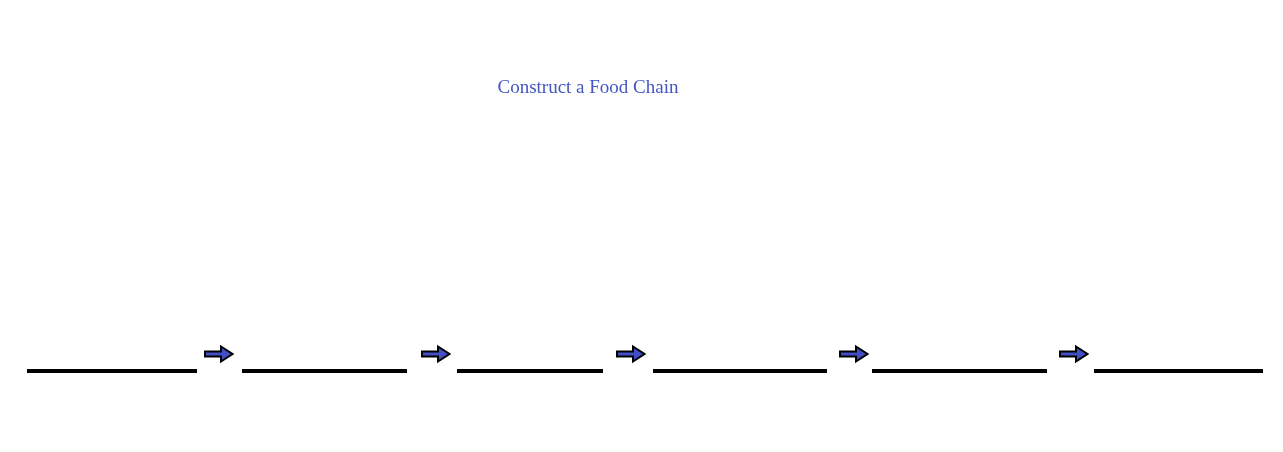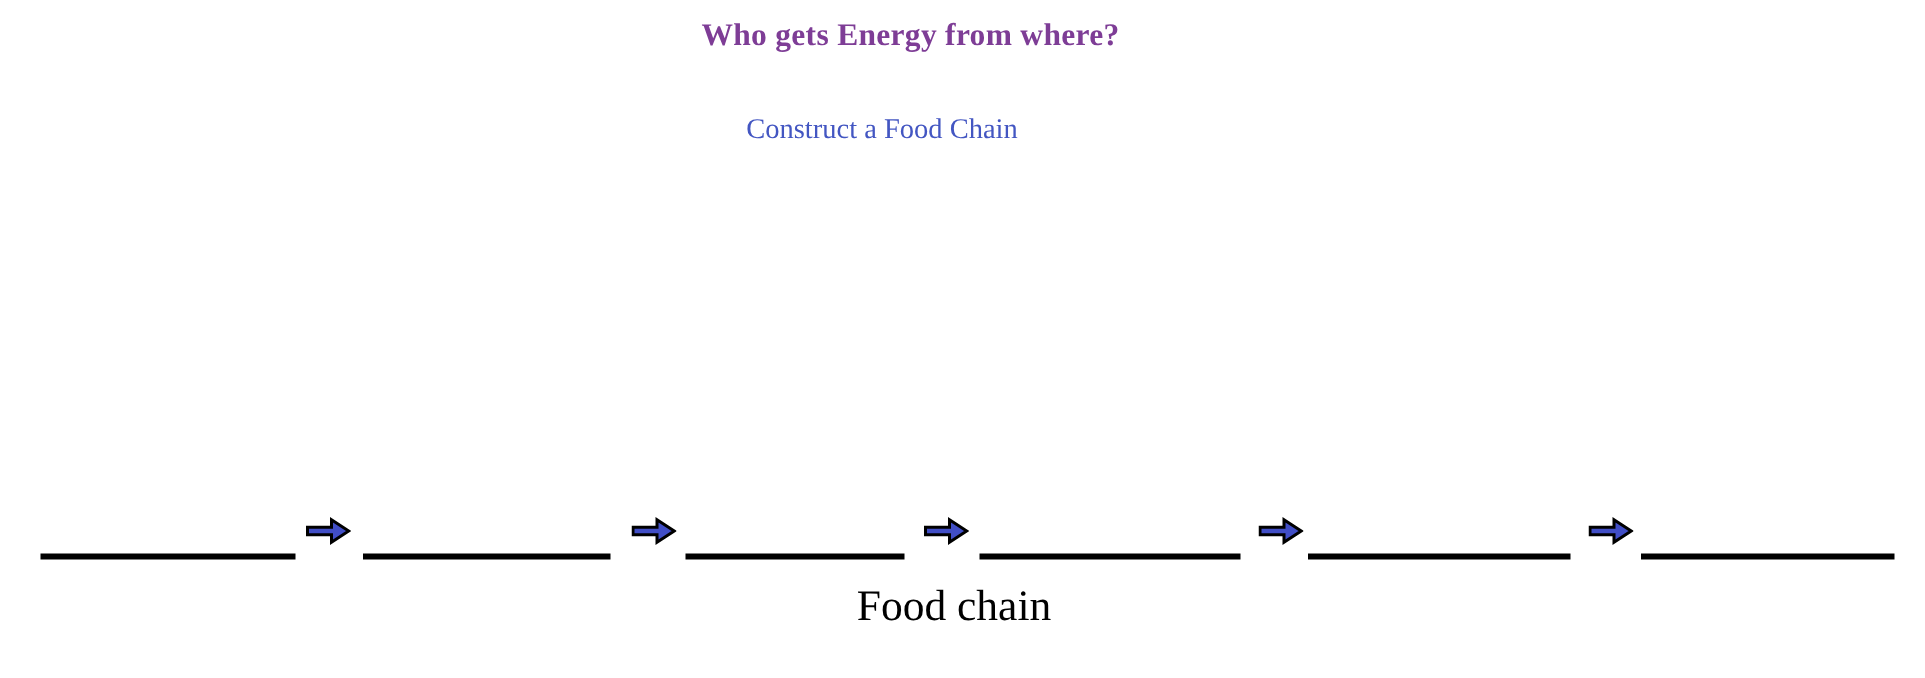--- a/index.html
+++ b/index.html
@@ -58,21 +58,20 @@
     transform: translateX(-50%);
     font-size: 29px;
     color: #000000;
     white-space: nowrap;
   }
 </style>
 </head>
 <body>
 
 <div class="page">
-  <div class="title" style="color: rgb(126, 61, 150);">Who gets Energy from where?</div>
   <div class="subtitle" style="color: rgb(67, 86, 194);">Construct a Food Chain</div>
 
   <div class="chain-row">
       <div class="blank" style="left: 27px; width: 170px; background: rgb(0, 0, 0);"></div>
       <div class="blank" style="left: 242px; width: 165px; background: rgb(0, 0, 0);"></div>
       <div class="blank" style="left: 457px; width: 146px; background: rgb(0, 0, 0);"></div>
       <div class="blank" style="left: 653px; width: 174px; background: rgb(0, 0, 0);"></div>
       <div class="blank" style="left: 872px; width: 175px; background: rgb(0, 0, 0);"></div>
       <div class="blank" style="left: 1094px; width: 169px; background: rgb(0, 0, 0);"></div>
       <div class="arrow" style="left: 204px;"><svg width="30" height="20" viewBox="0 0 30 20">
@@ -85,14 +84,13 @@
           <path d="M1 7.5 L17 7.5 L17 2.5 L28.5 10 L17 17.5 L17 12.5 L1 12.5 Z" fill="#414EC6" stroke="#000000" stroke-width="2" stroke-linejoin="miter"></path>
         </svg></div>
       <div class="arrow" style="left: 839px;"><svg width="30" height="20" viewBox="0 0 30 20">
           <path d="M1 7.5 L17 7.5 L17 2.5 L28.5 10 L17 17.5 L17 12.5 L1 12.5 Z" fill="#414EC6" stroke="#000000" stroke-width="2" stroke-linejoin="miter"></path>
         </svg></div>
       <div class="arrow" style="left: 1059px;"><svg width="30" height="20" viewBox="0 0 30 20">
           <path d="M1 7.5 L17 7.5 L17 2.5 L28.5 10 L17 17.5 L17 12.5 L1 12.5 Z" fill="#414EC6" stroke="#000000" stroke-width="2" stroke-linejoin="miter"></path>
         </svg></div>
     </div>
 
-  <div class="chain-label">Food chain</div>
 </div>
 
 </body></html>

